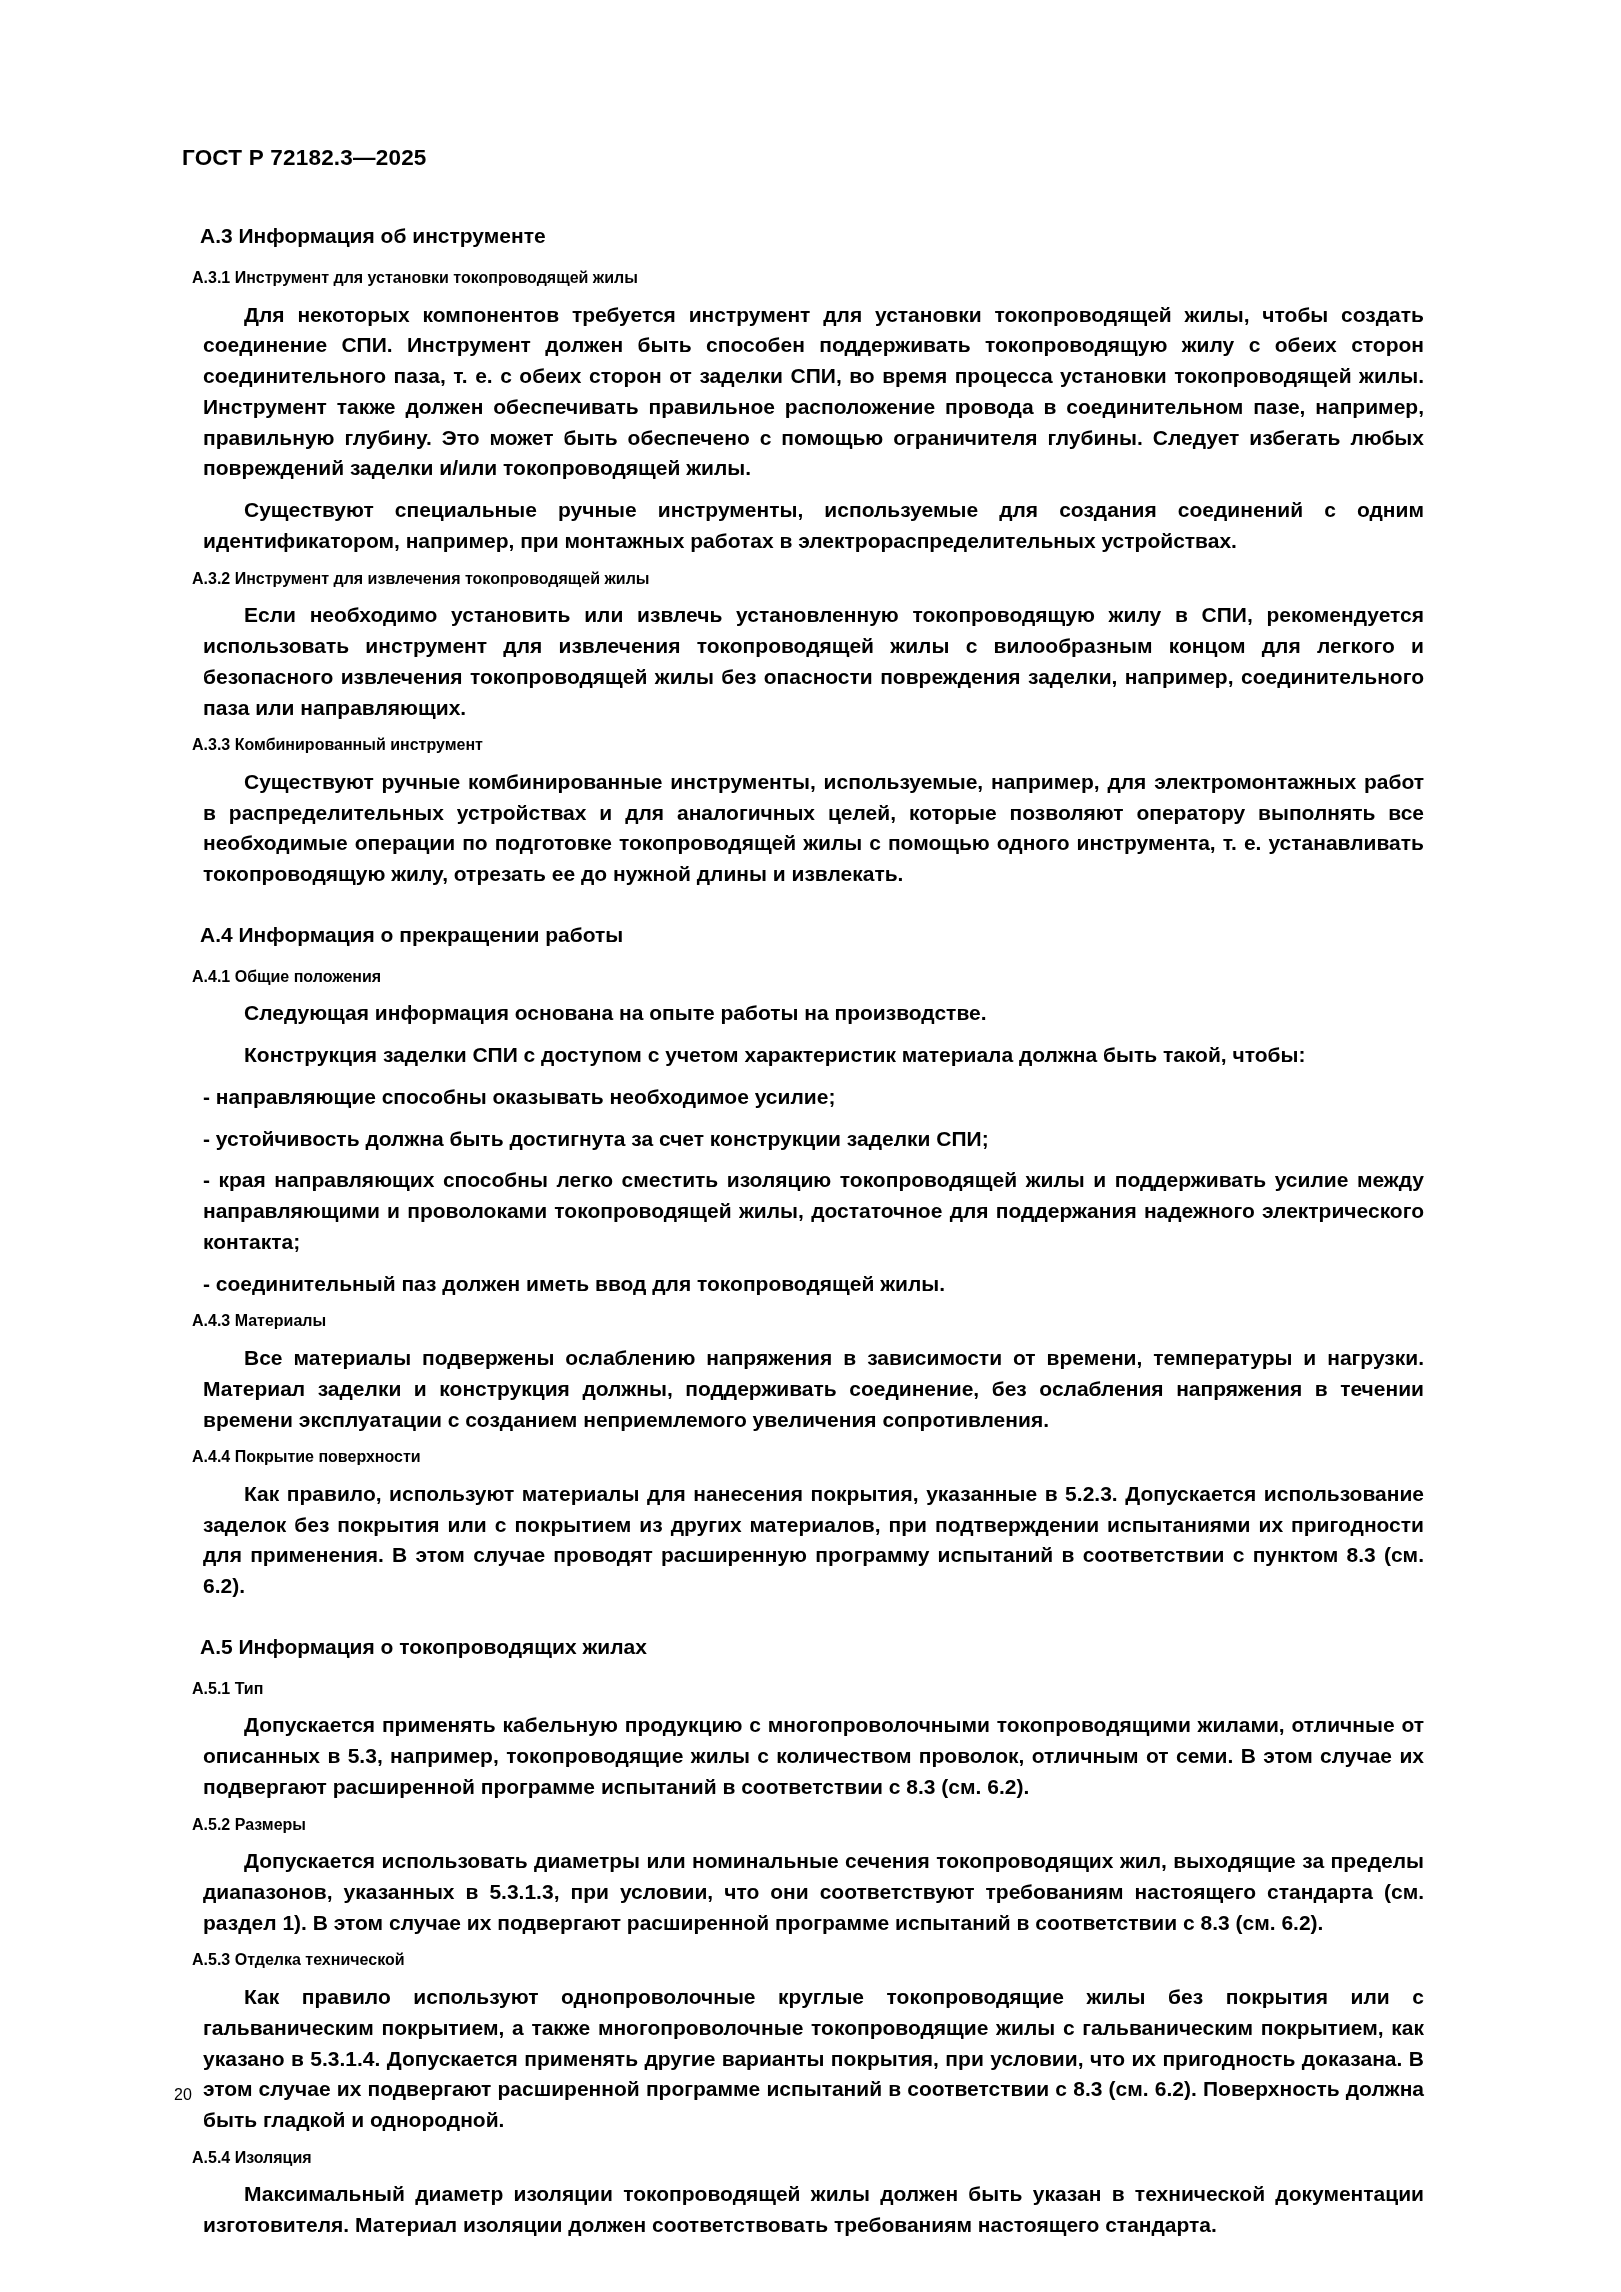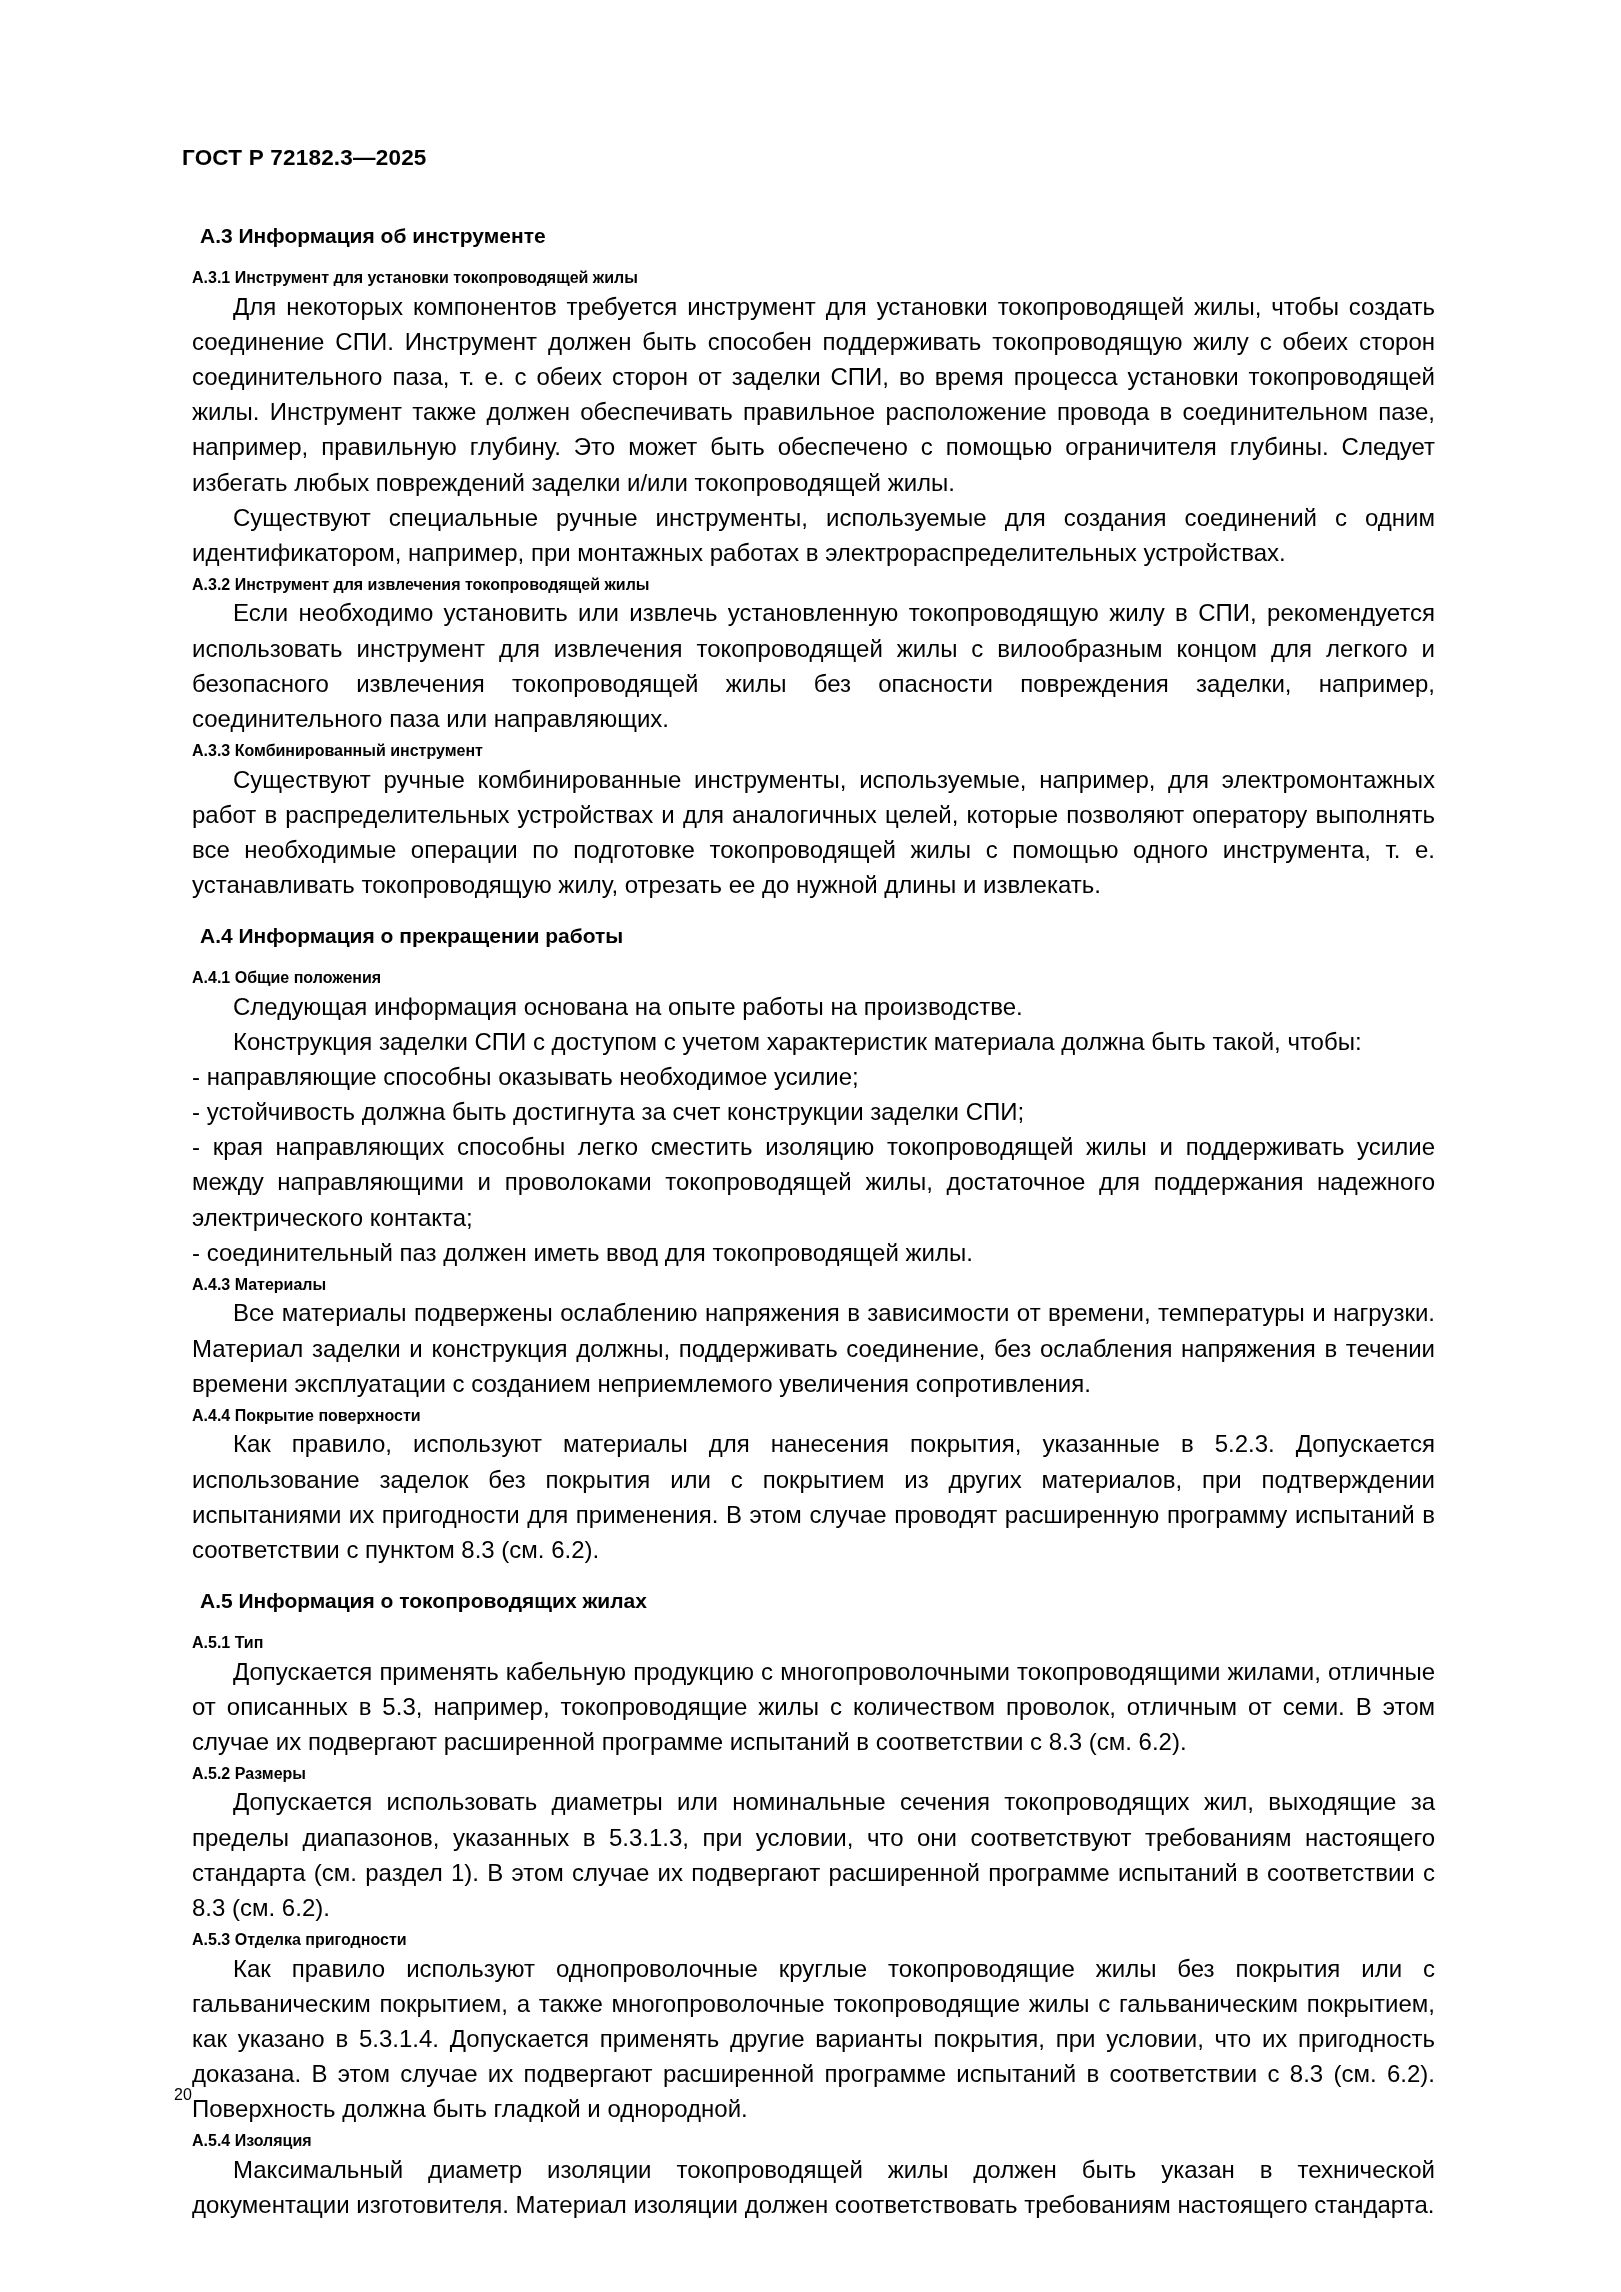--- a/index.html
+++ b/index.html
@@ -39,28 +39,29 @@
   }
   .h-sub {
     font-size: 16px;
     font-weight: bold;
     margin: 0;
     padding: 0;
     line-height: 1.35;
     margin-top: 3.9px;
   }
   p.body {
-    font-size: 24px;
-    margin: 0;
+    font-size: 21px;
+    margin: 11px;
     padding: 0;
     line-height: 1.465;
     text-align: justify;
     text-justify: inter-word;
     text-indent: 41px;
     hyphens: manual;
+    font-weight: bold;
   }
   p.body.listitem {
     text-indent: 0;
   }
   .spacer-sm { height: 4.9px; }
   .spacer-md { height: 11.8px; }
   .pagenum {
     position: absolute;
     left: 174px;
     top: 2086px;
@@ -108,21 +109,21 @@
 
     <div class="spacer-md"></div>
 
     <div>
       <div class="h-sec">А.5  Информация о токопроводящих жилах</div>
       <div class="spacer-sm"></div>
       <div class="h-sub">А.5.1  Тип</div>
       <p class="body">Допускается применять кабельную продукцию с многопроволочными токопроводящими жилами, отличные от описанных в 5.3, например, токопроводящие жилы с количеством проволок, отличным от семи. В этом случае их подвергают расширенной программе испытаний в соответствии с 8.3 (см. 6.2).</p>
       <div class="h-sub">А.5.2  Размеры</div>
       <p class="body">Допускается использовать диаметры или номинальные сечения токопроводящих жил, выходящие за пределы диапазонов, указанных в 5.3.1.3, при условии, что они соответствуют требованиям  настоящего стандарта (см. раздел 1). В этом случае их подвергают расширенной программе испытаний в соответствии с 8.3 (см. 6.2).</p>
-      <div class="h-sub">А.5.3  Отделка пригодности</div>
+      <div class="h-sub">А.5.3  Отделка технической</div>
       <p class="body">Как правило используют однопроволочные круглые токопроводящие жилы без покрытия или с гальваническим покрытием, а также многопроволочные токопроводящие жилы с гальваническим покрытием, как указано в 5.3.1.4. Допускается применять другие варианты покрытия, при условии, что их пригодность доказана. В этом случае их подвергают расширенной программе испытаний в соответствии с 8.3 (см. 6.2). Поверхность должна быть гладкой и однородной.</p>
       <div class="h-sub">А.5.4  Изоляция</div>
       <p class="body">Максимальный диаметр изоляции токопроводящей жилы должен быть указан в технической документации изготовителя. Материал изоляции должен соответствовать требованиям настоящего стандарта.</p>
     </div>
 
   </div>
 
   <div class="pagenum">20</div>
 
 </div>

